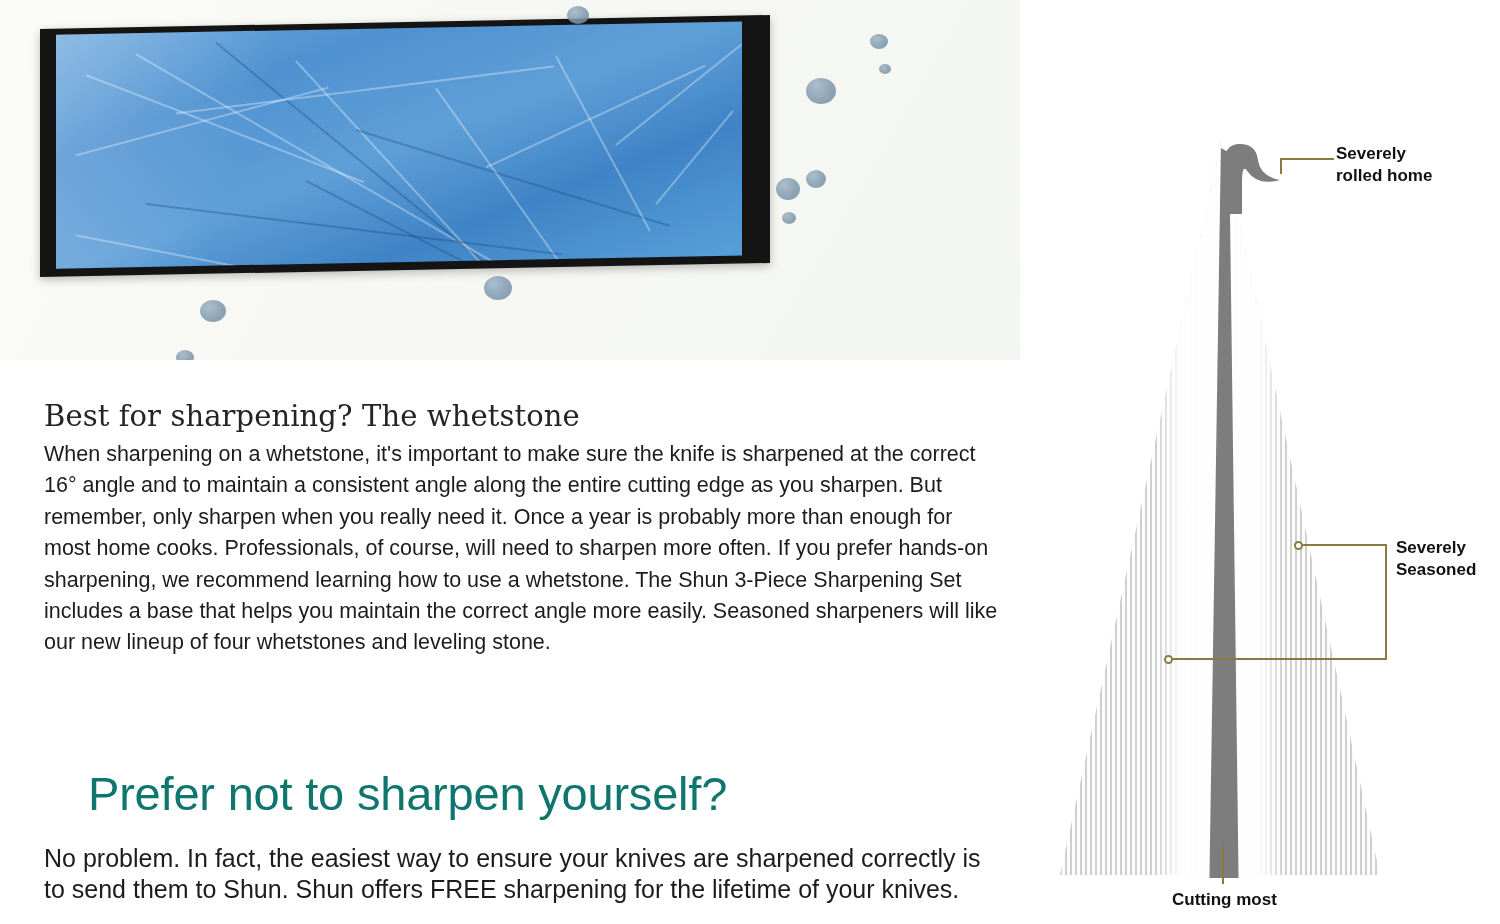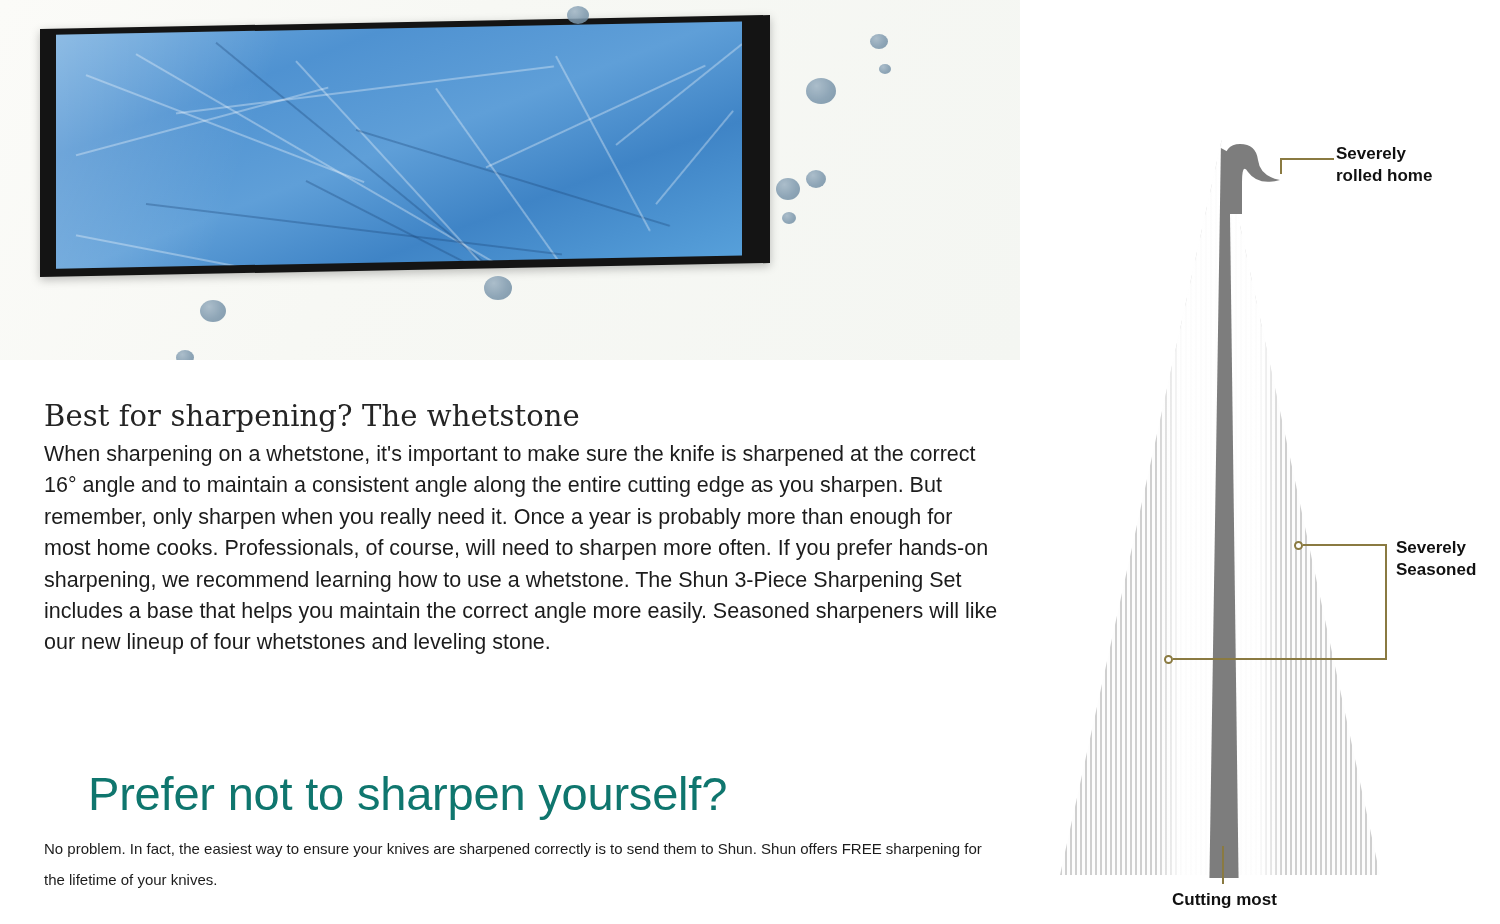--- a/index.html
+++ b/index.html
@@ -104,21 +104,21 @@
     font-weight: 400;
     color: #0f766e;
     letter-spacing: -0.2px;
     margin-left: 44px;
   }
   #prefer-paragraph {
     position: absolute;
     left: 44px;
     top: 818px;
     width: 960px;
-    font-size: 15px;
+    font-size: 25px;
     line-height: 31.4px;
     color: #1c1c1c;
   }
 
   
   #blade-diagram {
     position: absolute;
     left: 1020px;
     top: 0;
     width: 480px;

